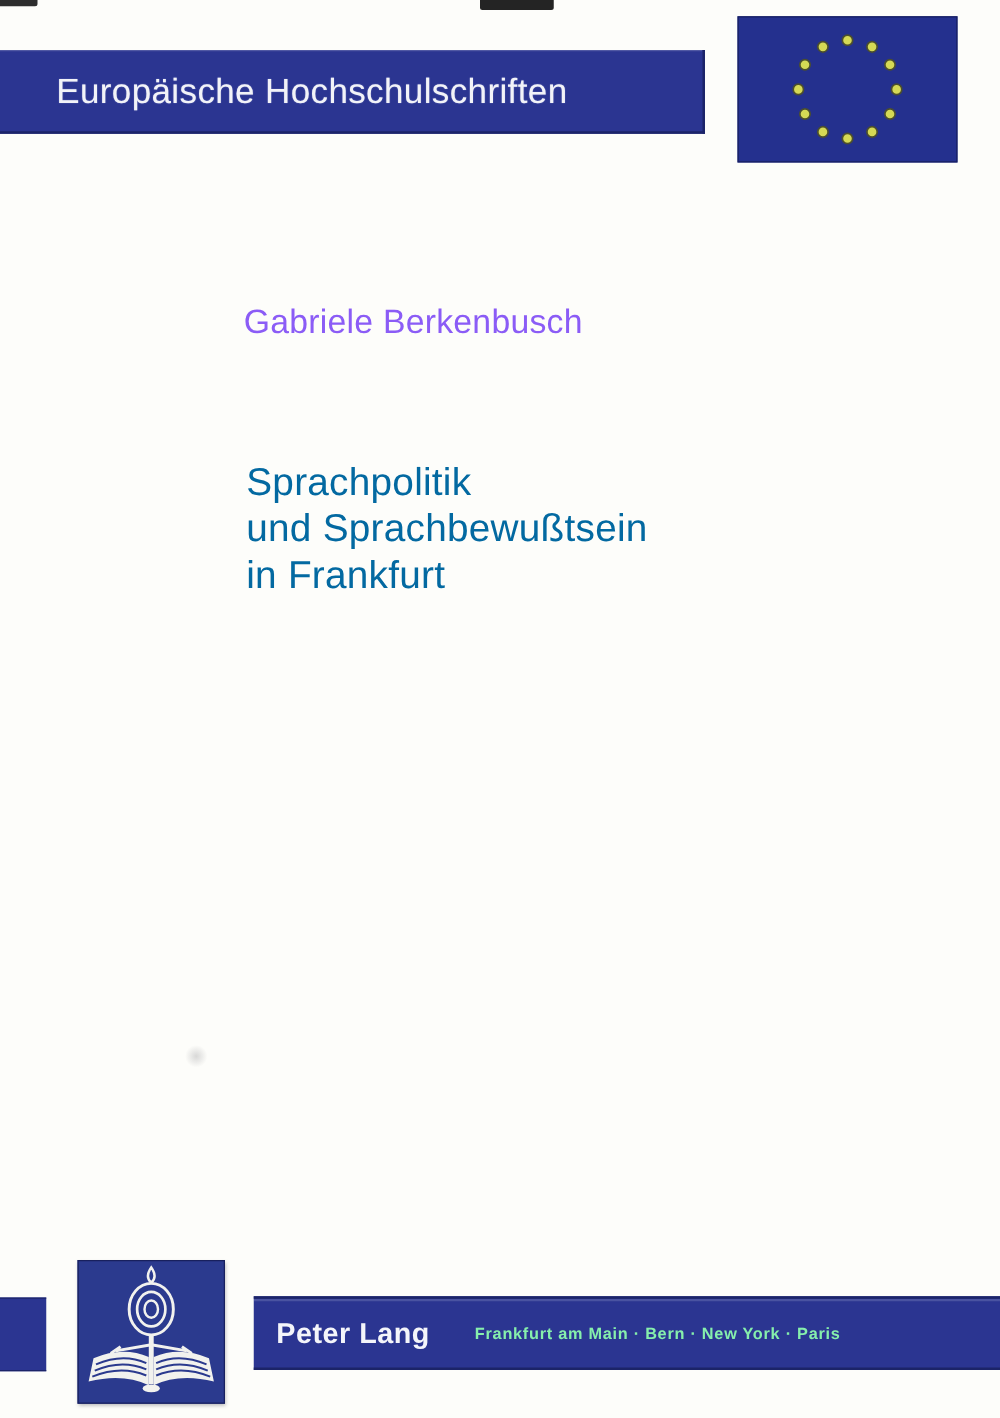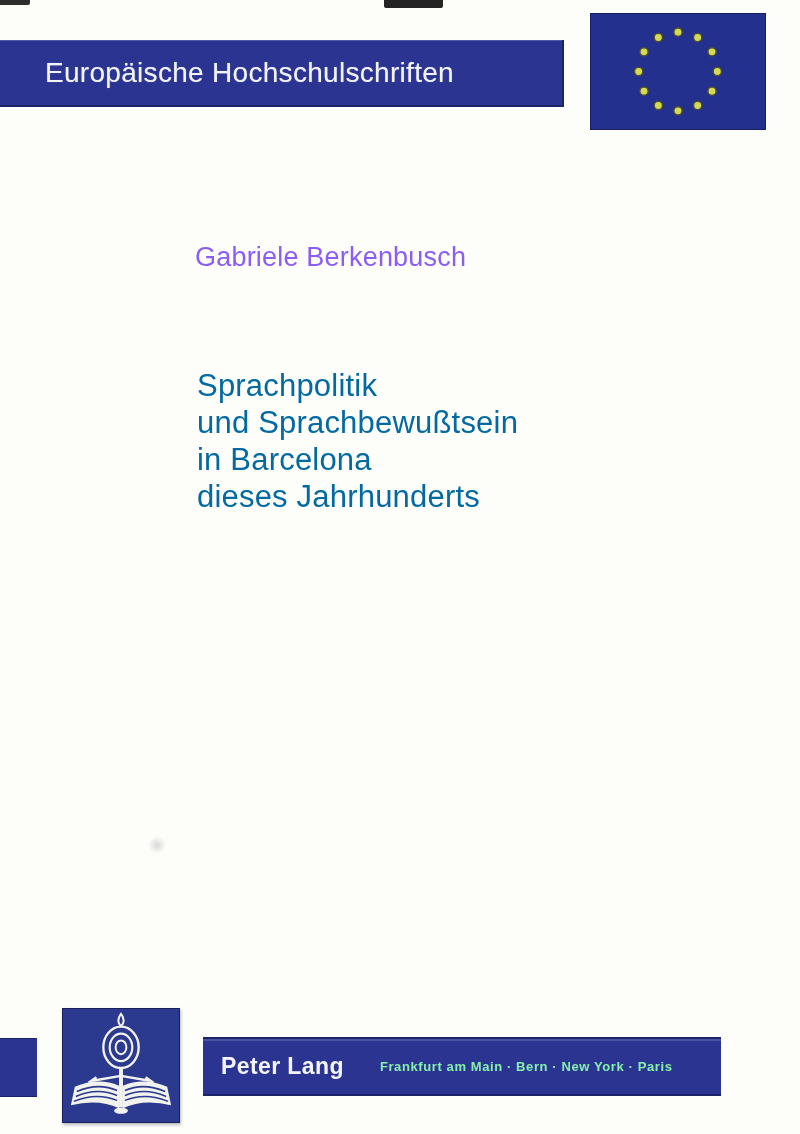--- a/index.html
+++ b/index.html
@@ -56,21 +56,21 @@
     background: #2b3591; border-top: 1px solid #1c2468; border-bottom: 1px solid #1c2468;
   }
   .publisher-logo-box {
     position: absolute; left: 62px; top: 1008px; width: 118px; height: 115px;
     background: #2b3a8e; border: 1px solid #18205e; box-sizing: border-box;
     box-shadow: 1px 2px 3px rgba(60,60,70,0.35);
   }
   .publisher-logo-box svg { display: block; width: 100%; height: 100%; }
 
   .publisher-banner {
-    position: absolute; left: 203px; top: 1037px; width: 518px; height: 59px;
+    position: absolute; left: 203px; top: 1037px; width: 597px; height: 59px;
     background: #2b3591;
     border-top: 2px solid #1c2468; border-bottom: 2px solid #1c2468;
     box-shadow: inset 0 2px 0 rgba(255,255,255,0.15);
     box-sizing: border-box;
     display: flex; align-items: center; white-space: nowrap;
   }
   .publisher-name {
     color: #f4f5fa; font-weight: bold; font-size: 23px; letter-spacing: 0.4px;
     margin-left: 18px;
   }
@@ -109,22 +109,21 @@
         <circle cx="68" cy="23.9" r="4.2"></circle>
       </g>
     </svg>
   </div>
 
   <div class="author-name">Gabriele Berkenbusch</div>
 
   <div class="book-title">
     <div class="title-line">Sprachpolitik</div>
     <div class="title-line">und Sprachbewußtsein</div>
-    <div class="title-line">in Barcelona</div>
-    <div class="title-line">dieses Jahrhunderts</div>
+    <div class="title-line">in Frankfurt</div>
   </div>
 
   <div class="bottom-left-strip"></div>
 
   <div class="publisher-logo-box">
     <svg viewBox="0 0 118 115">
 
       <path d="M59,5 C55.5,10 55,14 59,17.5 C63,14 62.5,10 59,5 Z" fill="none" stroke="#f2f2ee" stroke-width="2"></path>
 
       <ellipse cx="59" cy="39" rx="18" ry="21" fill="none" stroke="#f2f2ee" stroke-width="2.4"></ellipse>

